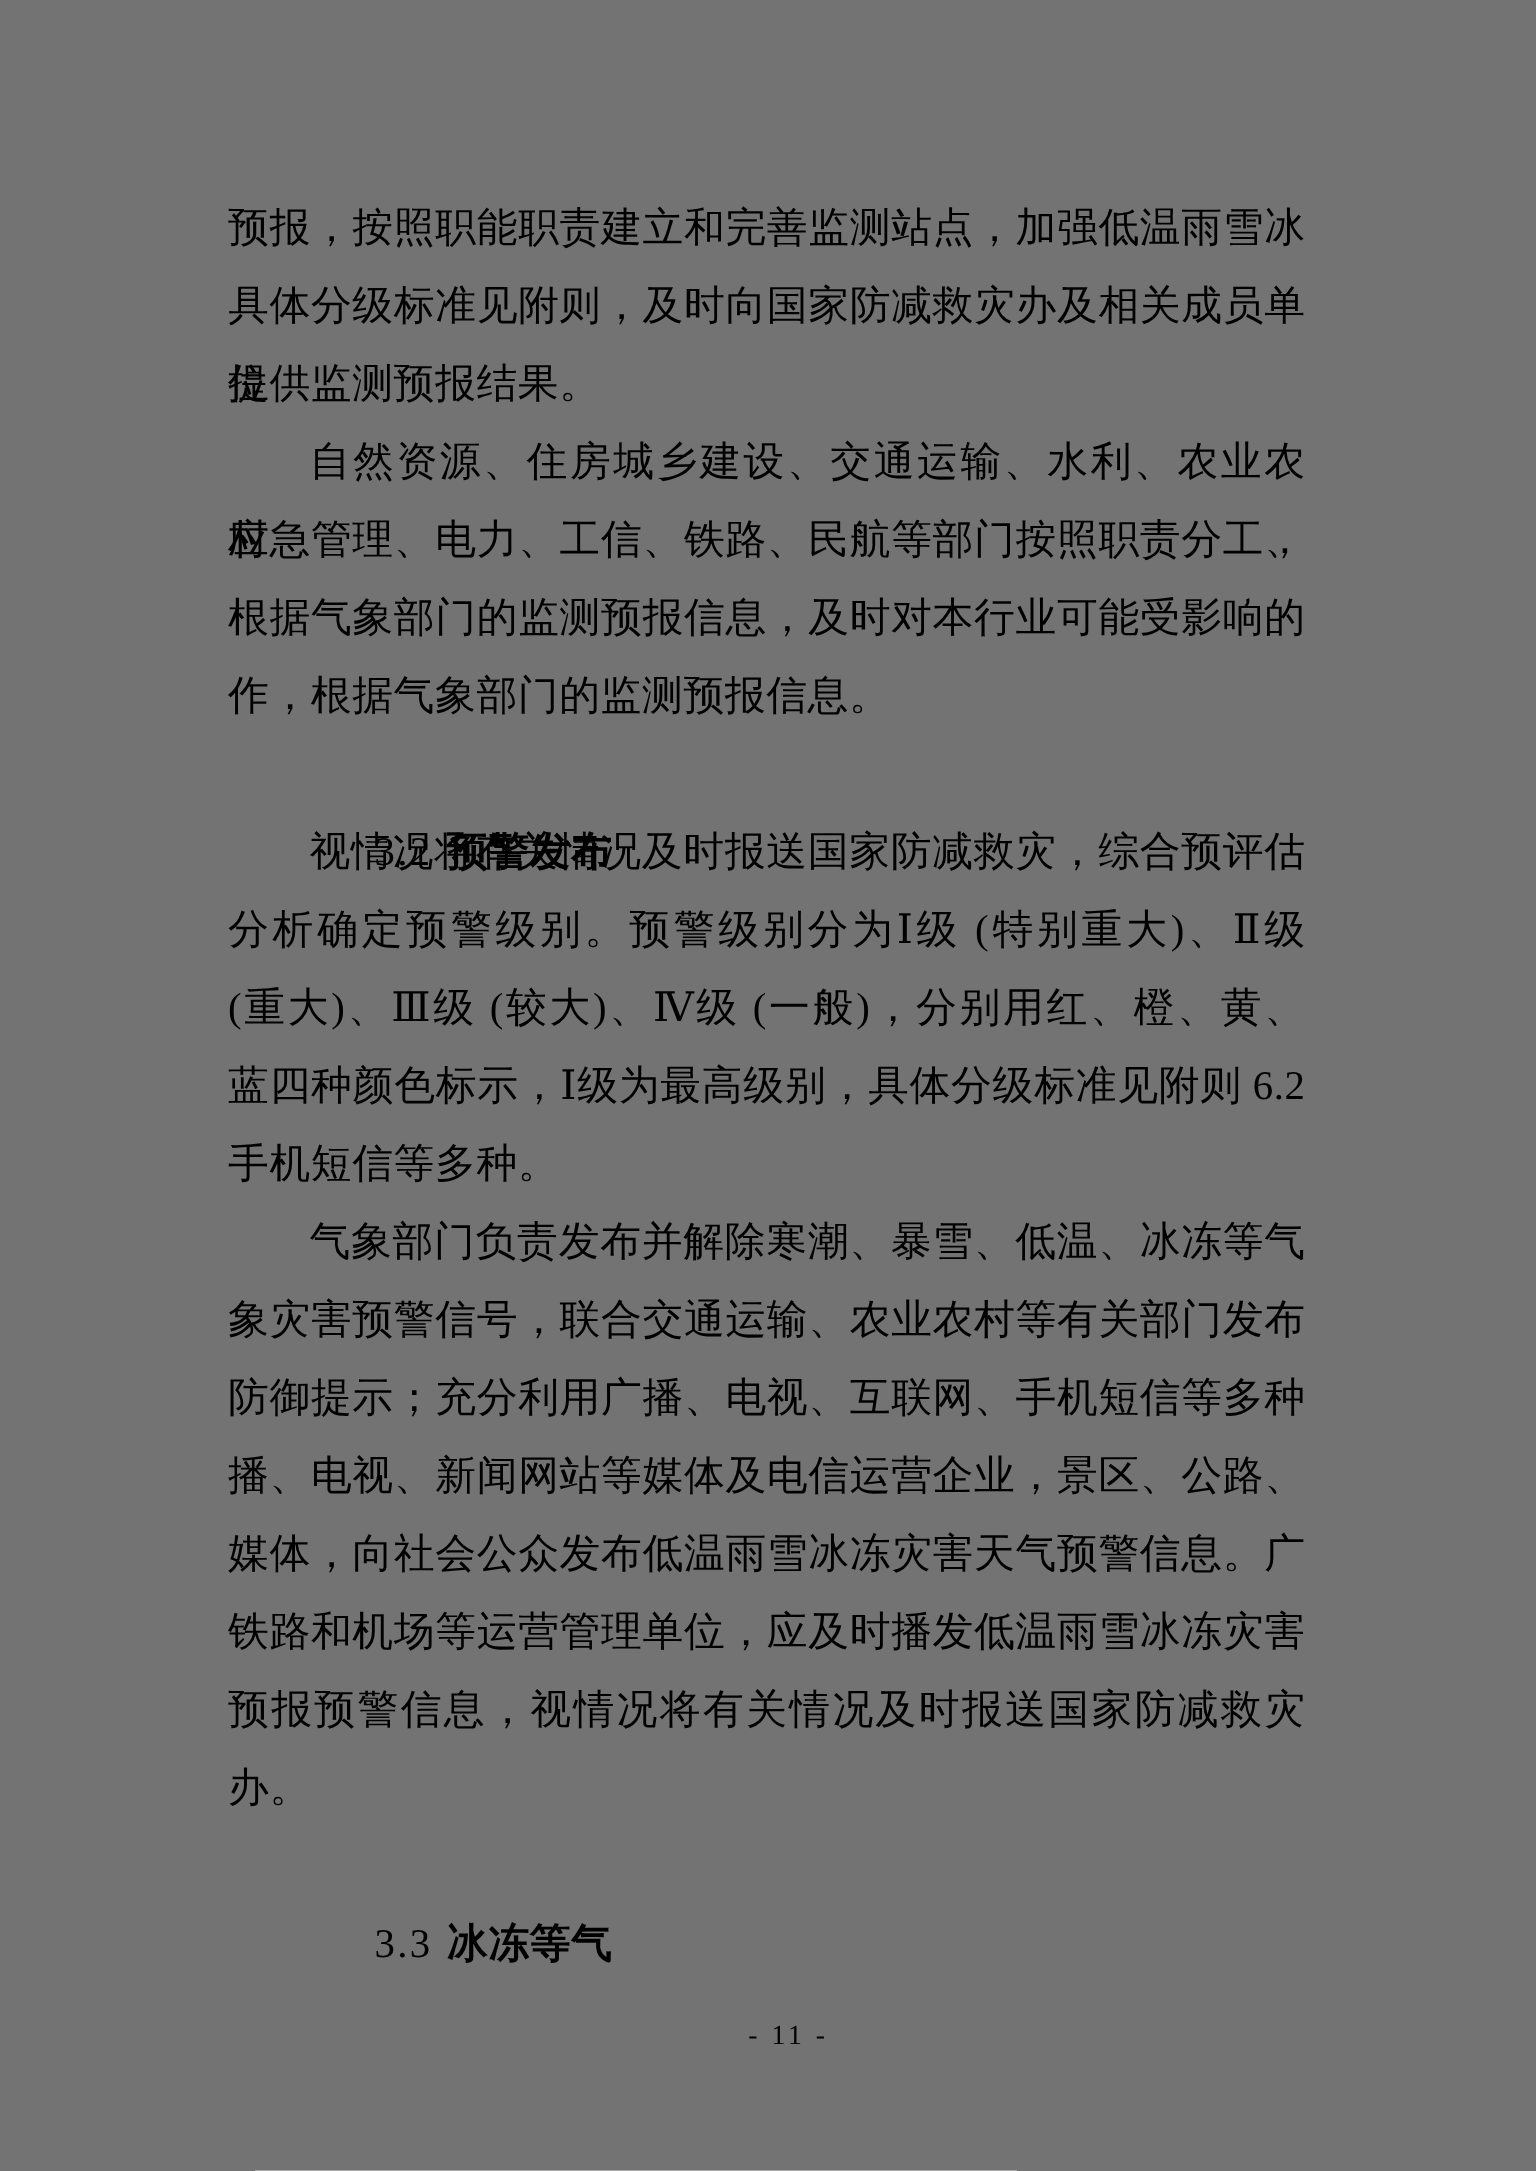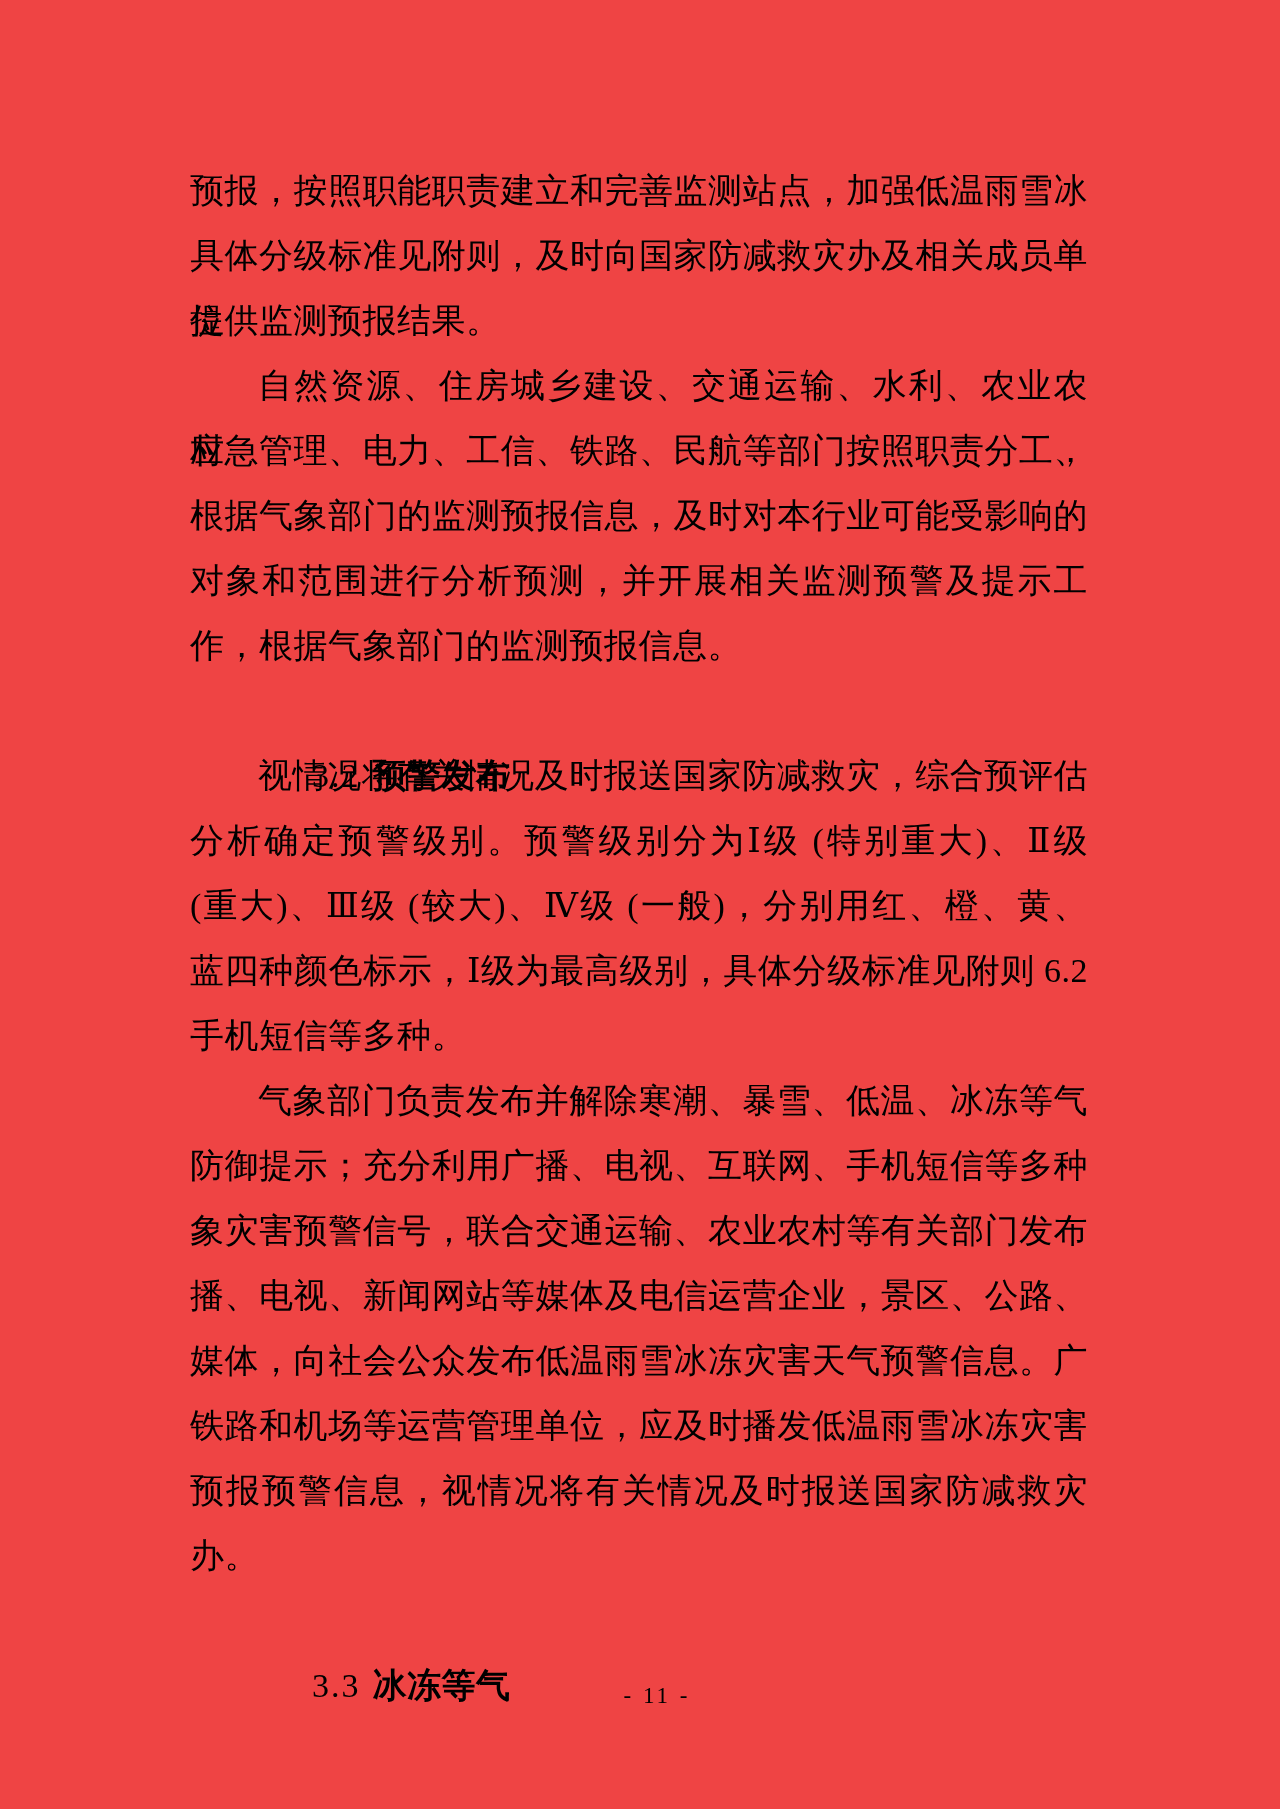--- a/index.html
+++ b/index.html
@@ -4,21 +4,21 @@
 <style>
   html, body {
     margin: 0;
     padding: 0;
     background: #ffffff;
   }
   .page {
     position: relative;
     width: 1280px;
     height: 1809px;
-    background: #ef4444;
+    background: #737373;
     overflow: hidden;
     font-family: "Liberation Serif", "DejaVu Serif", serif;
     color: #000000;
   }
   .content {
     position: absolute;
     left: 190px;
     top: 158px;
     width: 898px;
   }
@@ -74,35 +74,34 @@
 
 <div class="page">
   <div class="content">
 
     <div class="line full">预报，按照职能职责建立和完善监测站点，加强低温雨雪冰</div>
     <div class="line full">具体分级标准见附则，及时向国家防减救灾办及相关成员单位</div>
     <div class="line end">提供监测预报结果。</div>
     <div class="line full indent">自然资源、住房城乡建设、交通运输、水利、农业农村、</div>
     <div class="line full">应急管理、电力、工信、铁路、民航等部门按照职责分工，</div>
     <div class="line full">根据气象部门的监测预报信息，及时对本行业可能受影响的</div>
-    <div class="line full">对象和范围进行分析预测，并开展相关监测预警及提示工</div>
     <div class="line end">作，根据气象部门的监测预报信息。</div>
 
     <div class="line heading">
       <span class="h-num">3.2</span><span class="h-label">预警发布</span>
     </div>
 
     <div class="line full indent">视情况将有关情况及时报送国家防减救灾，综合预评估</div>
     <div class="line full">分析确定预警级别。预警级别分为Ⅰ级 (特别重大)、Ⅱ级</div>
     <div class="line full">(重大)、Ⅲ级 (较大)、Ⅳ级 (一般)，分别用红、橙、黄、</div>
     <div class="line full">蓝四种颜色标示，Ⅰ级为最高级别，具体分级标准见附则 6.2</div>
     <div class="line end">手机短信等多种。</div>
     <div class="line full indent">气象部门负责发布并解除寒潮、暴雪、低温、冰冻等气</div>
+    <div class="line full">象灾害预警信号，联合交通运输、农业农村等有关部门发布</div>
     <div class="line full">防御提示；充分利用广播、电视、互联网、手机短信等多种</div>
-    <div class="line full">象灾害预警信号，联合交通运输、农业农村等有关部门发布</div>
     <div class="line full">播、电视、新闻网站等媒体及电信运营企业，景区、公路、</div>
     <div class="line full">媒体，向社会公众发布低温雨雪冰冻灾害天气预警信息。广</div>
     <div class="line full">铁路和机场等运营管理单位，应及时播发低温雨雪冰冻灾害</div>
     <div class="line full">预报预警信息，视情况将有关情况及时报送国家防减救灾</div>
     <div class="line end">办。</div>
 
     <div class="line heading">
       <span class="h-num">3.3</span><span class="h-label">冰冻等气</span>
     </div>
 

